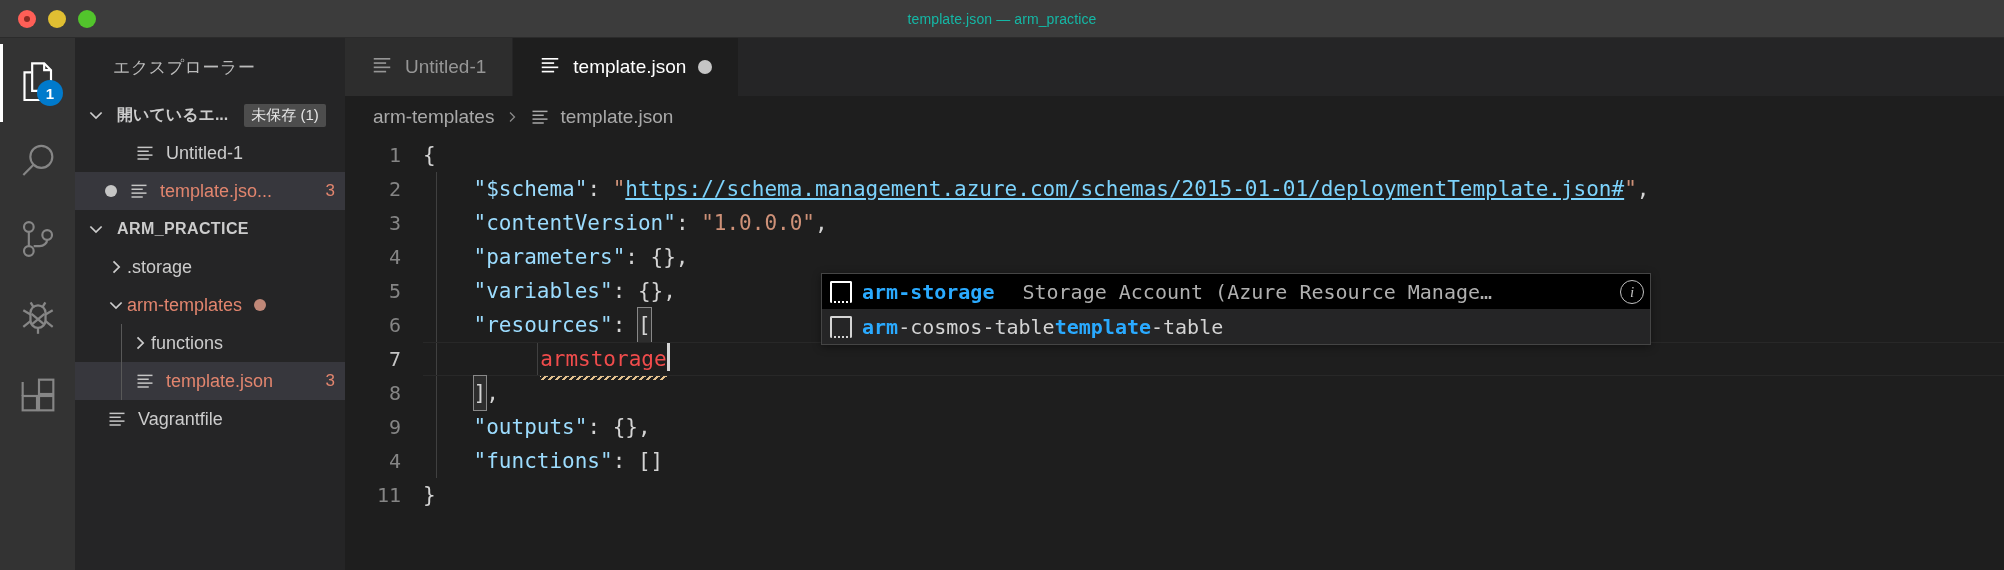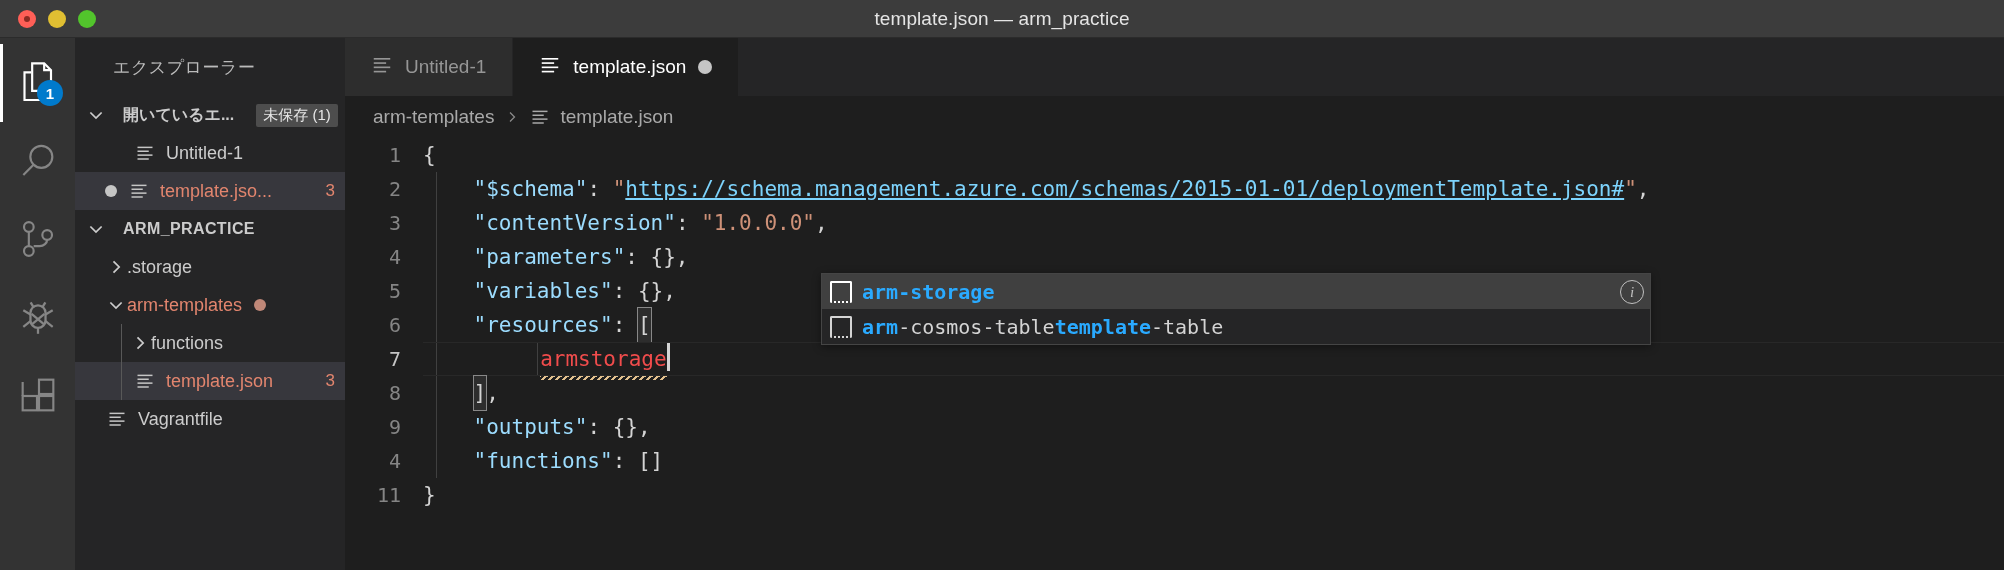--- a/index.html
+++ b/index.html
@@ -22,21 +22,21 @@
   .dot { width: 18px; height: 18px; border-radius: 50%; }
   .dot.red    { background: #ff5f57; }
   .dot.yellow { background: #e0bf32; }
   .dot.green  { background: #52c42c; }
   .dot.red::after {
     content:""; display:block; width:6px; height:6px; border-radius:50%;
     background:#8c2b23; margin:6px auto 0;
   }
   .title-text {
     position: absolute; left: 0; right: 0; text-align: center;
-    font-size: 19px; color: #e5e5e5; letter-spacing: .1px;
+    font-size: 14px; color: #14b8a6; letter-spacing: .1px;
     pointer-events: none;
   }
 
   
   .workbench { display: flex; height: calc(570px - 38px); width: 100%; }
 
   
   .activitybar {
     width: 75px; background: #333333; flex: 0 0 75px;
     display: flex; flex-direction: column; align-items: center;
@@ -67,21 +67,21 @@
     display: flex; flex-direction: column; overflow: hidden;
   }
   .sidebar-title {
     height: 58px; display: flex; align-items: center;
     padding-left: 38px; font-size: 17px; color: #bbbbbb;
     letter-spacing: .5px;
   }
   .section-header {
     height: 38px; display: flex; align-items: center;
     font-size: 16px; color: #cccccc; font-weight: 700;
-    padding-left: 10px; cursor: pointer; gap: 16px;
+    padding-left: 10px; cursor: pointer; gap: 10px;
   }
   .section-header.sub { font-weight: 700; letter-spacing: .4px; }
   .chev {
     width: 22px; height: 22px; flex: 0 0 22px;
     display: flex; align-items: center; justify-content: center;
   }
   .chev svg { display: block; }
   .unsaved-badge {
     background: #4d4d4d; color: #e6e6e6;
     font-size: 15px; font-weight: 400;
@@ -198,21 +198,21 @@
     font-family: "DejaVu Sans Mono", monospace;
     font-size: 20px;
     box-shadow: 0 2px 8px rgba(0,0,0,.4);
     z-index: 30;
   }
   .sug-row {
     height: 35px; display: flex; align-items: center;
     padding: 0 6px 0 8px; gap: 10px; color: #d4d4d4; cursor: pointer;
     white-space: nowrap;
   }
-  .sug-row.focused { background: #404040; }
+  .sug-row.focused { background: #000000; }
   .sug-icon {
     width: 22px; height: 22px; flex: 0 0 22px;
     border: 2px solid #d4d4d4; border-bottom-style: dotted;
     border-radius: 2px;
   }
   .sug-row.focused .sug-icon { border-color: #ffffff; }
   .sug-label { color: #d4d4d4; font-weight: 700; }
   .hl { color: #2aaaff; }
   .sug-detail { color: #b0b0b0; margin-left: 18px; font-weight: 400; }
   .sug-info {
@@ -517,20 +517,21 @@
           <span class="gutter">11</span>
           <span class="ctext"><span class="p">}</span></span>
         </div>
       </div>
 
       <div class="suggest" style="left:476px; top:135px; width:830px;">
 
         <div class="sug-row focused">
           <span class="sug-icon"></span>
           <span class="sug-label"><span class="hl">arm</span><span class="hl" style="color:#2aaaff">-storage</span></span>
+          <span class="sug-detail">Storage Account (Azure Resource Manage…</span>
           <span class="sug-info">i</span>
         </div>
 
         <div class="sug-row">
           <span class="sug-icon"></span>
           <span class="sug-label"><span class="hl">arm</span><span style="color:#d4d4d4;font-weight:400">-cosmos-table</span><span class="hl">template</span><span style="color:#d4d4d4;font-weight:400">-table</span></span>
         </div>
       </div>
     </div>
 

